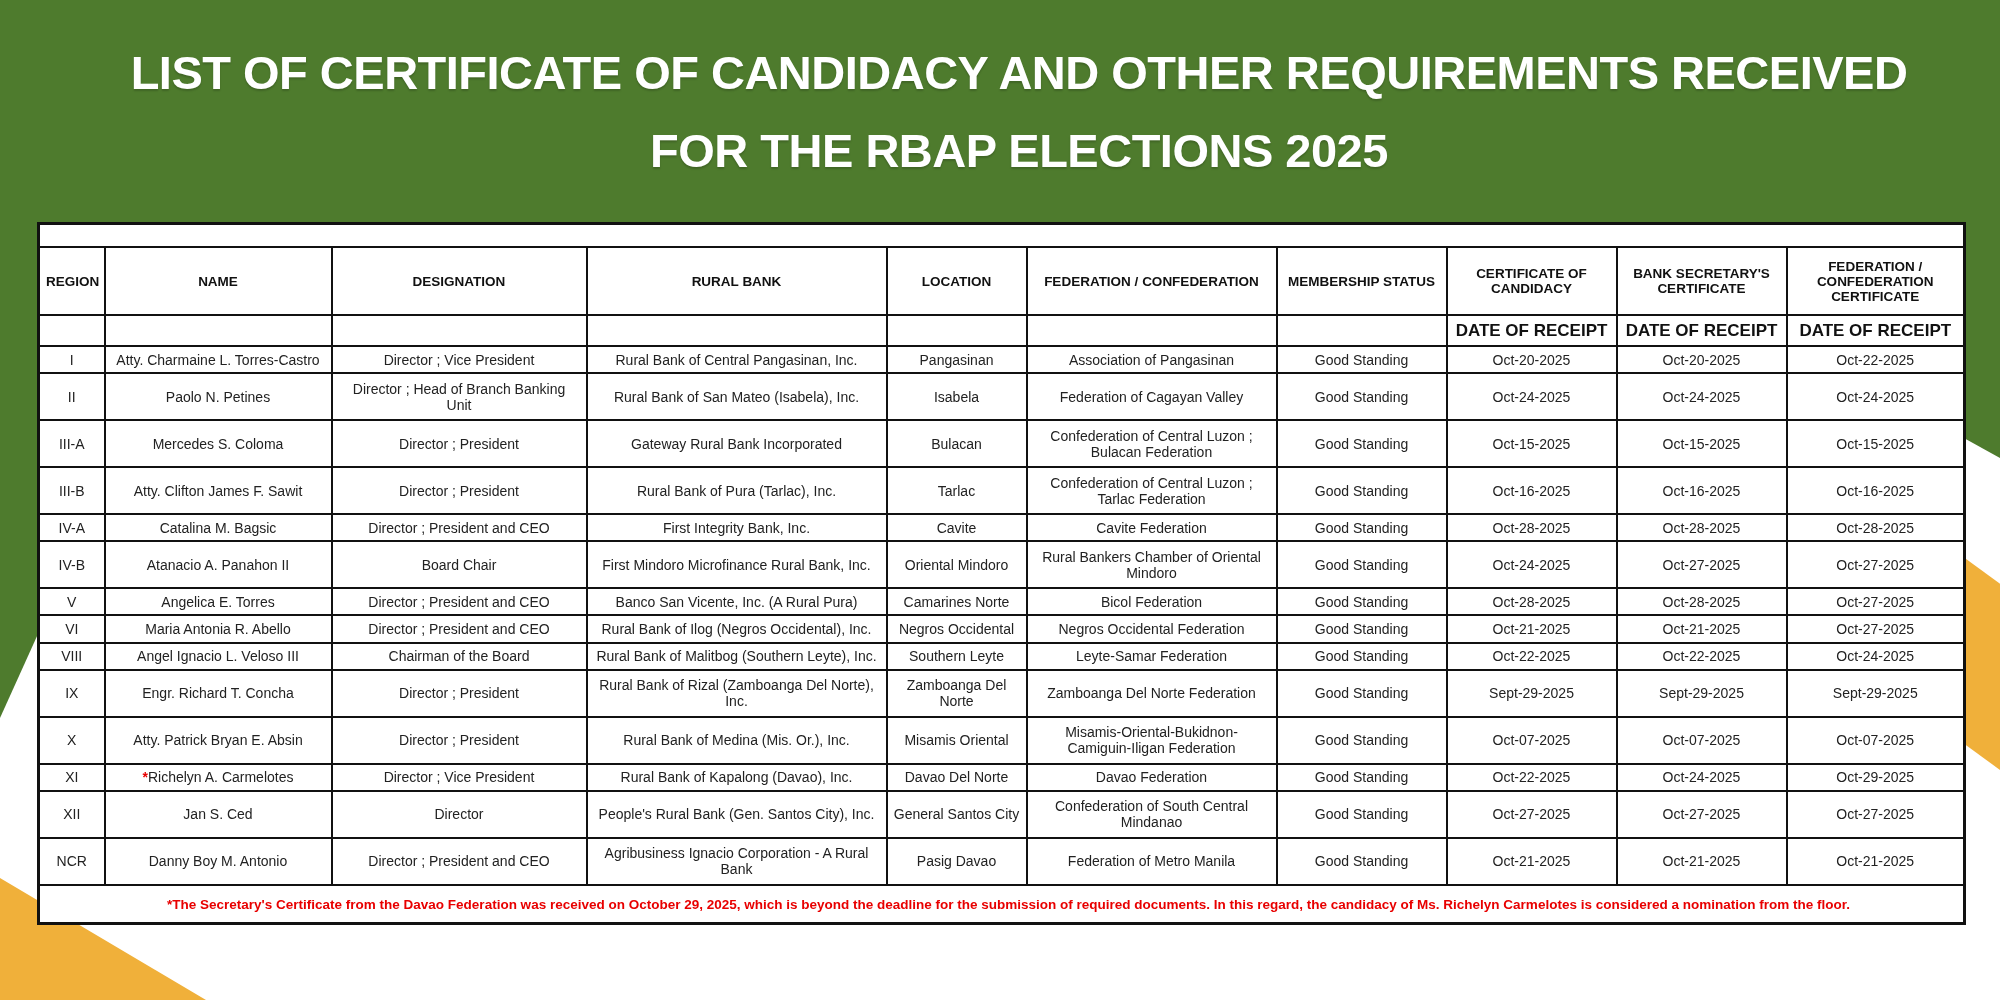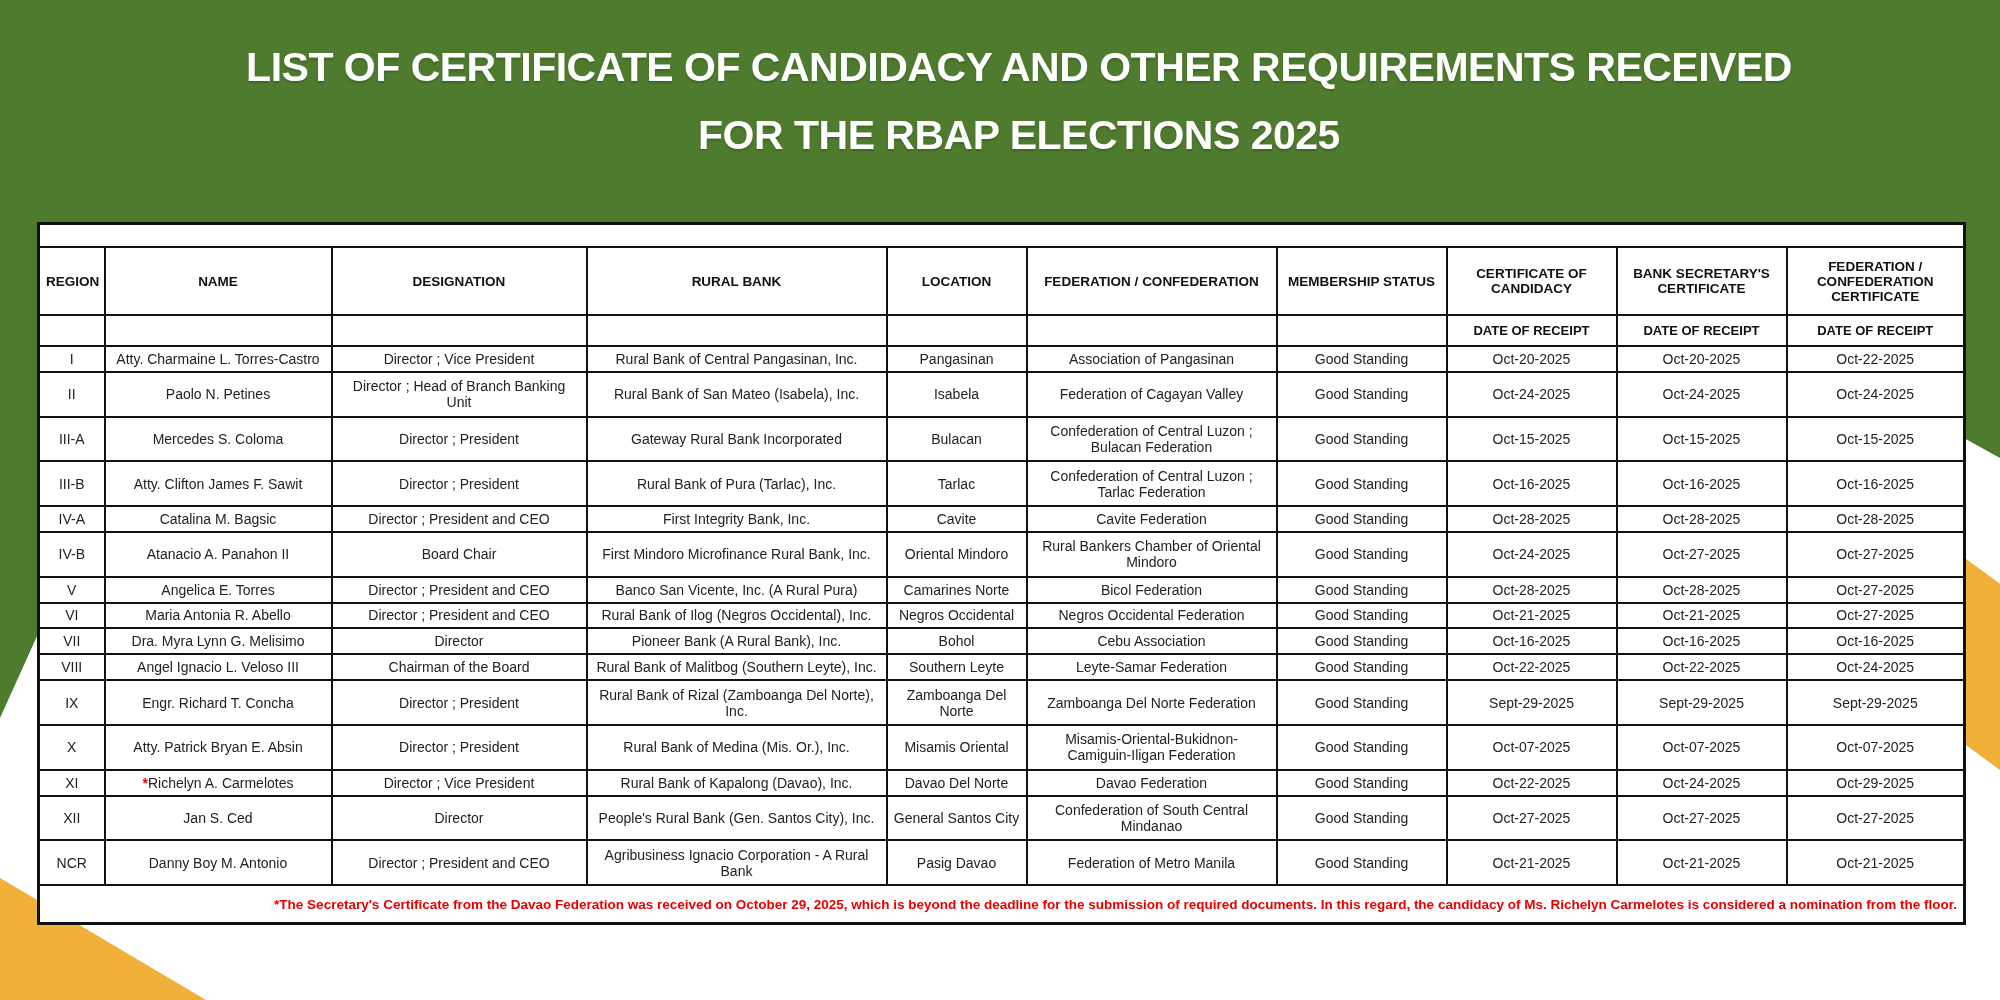--- a/index.html
+++ b/index.html
@@ -13,34 +13,34 @@
   .green-left{position:absolute;top:226px;left:0;width:40px;height:492px;background:var(--green);
     clip-path:polygon(0 0,100% 0,100% 82%,0 100%);}
   .green-right{position:absolute;top:226px;right:0;width:38px;height:232px;background:var(--green);
     clip-path:polygon(0 0,100% 0,100% 100%,0 91%);}
   .gold-left{position:absolute;top:878px;left:0;width:206px;height:122px;background:var(--gold);
     clip-path:polygon(0 0,100% 100%,0 100%);}
   .gold-right{position:absolute;top:556px;right:0;width:38px;height:214px;background:var(--gold);
     clip-path:polygon(0 0,100% 13%,100% 100%,0 87%);}
   
   .title-wrap{position:absolute;top:34px;left:0;width:100%;text-align:center;color:#ffffff;}
-  .title-line{font-weight:bold;font-size:41px;letter-spacing:-0.5px;line-height:1.65;
+  .title-line{font-weight:bold;font-size:47px;letter-spacing:-0.5px;line-height:1.65;
     text-shadow:0 2px 2px rgba(0,0,0,0.18);padding-left:38px;}
   
   .table-wrap{position:absolute;top:222px;left:37px;width:1926px;height:703px;background:#ffffff;}
   table{width:100%;height:100%;border-collapse:collapse;table-layout:fixed;background:#ffffff;
     border:3px solid var(--ink);}
   th,td{border:2px solid var(--ink);text-align:center;vertical-align:middle;
     padding:2px 6px;color:#222;overflow:hidden;}
   th{font-size:13.5px;font-weight:bold;color:#111;}
   td{font-size:14px;}
   tr.spacer-row td{height:17px;border-left:2px solid var(--ink);border-right:2px solid var(--ink);}
   tr.header-row th{height:62px;}
-  tr.subheader-row td{height:25px;font-size:13px;font-weight:bold;color:#111;}
-  tr.footnote-row td{height:32px;text-align:right;padding-left:20px;}
+  tr.subheader-row td{height:25px;font-size:17px;font-weight:bold;color:#111;}
+  tr.footnote-row td{height:32px;text-align:center;padding-left:20px;}
   .footnote-text{color:var(--red);font-weight:bold;font-size:13.5px;}
   .red-star{color:var(--red);font-weight:bold;}
 </style>
 </head>
 <body style="--green: #4e7b2d; --gold: #f0b03a; --red: #e80000;">
 
 <div class="band-green"></div>
 <div class="green-left"></div>
 <div class="green-right"></div>
 <div class="gold-left"></div>
@@ -184,32 +184,20 @@
           <td>Director ; President and CEO</td>
           <td>Rural Bank of Ilog (Negros Occidental), Inc.</td>
           <td>Negros Occidental</td>
           <td>Negros Occidental Federation</td>
           <td>Good Standing</td>
           <td>Oct-21-2025</td>
           <td>Oct-21-2025</td>
           <td>Oct-27-2025</td>
         </tr>
         <tr>
-          <td>VII</td>
-          <td>Dra. Myra Lynn G. Melisimo</td>
-          <td>Director</td>
-          <td>Pioneer Bank (A Rural Bank), Inc.</td>
-          <td>Bohol</td>
-          <td>Cebu Association</td>
-          <td>Good Standing</td>
-          <td>Oct-16-2025</td>
-          <td>Oct-16-2025</td>
-          <td>Oct-16-2025</td>
-        </tr>
-        <tr>
           <td>VIII</td>
           <td>Angel Ignacio L. Veloso III</td>
           <td>Chairman of the Board</td>
           <td>Rural Bank of Malitbog (Southern Leyte), Inc.</td>
           <td>Southern Leyte</td>
           <td>Leyte-Samar Federation</td>
           <td>Good Standing</td>
           <td>Oct-22-2025</td>
           <td>Oct-22-2025</td>
           <td>Oct-24-2025</td>

